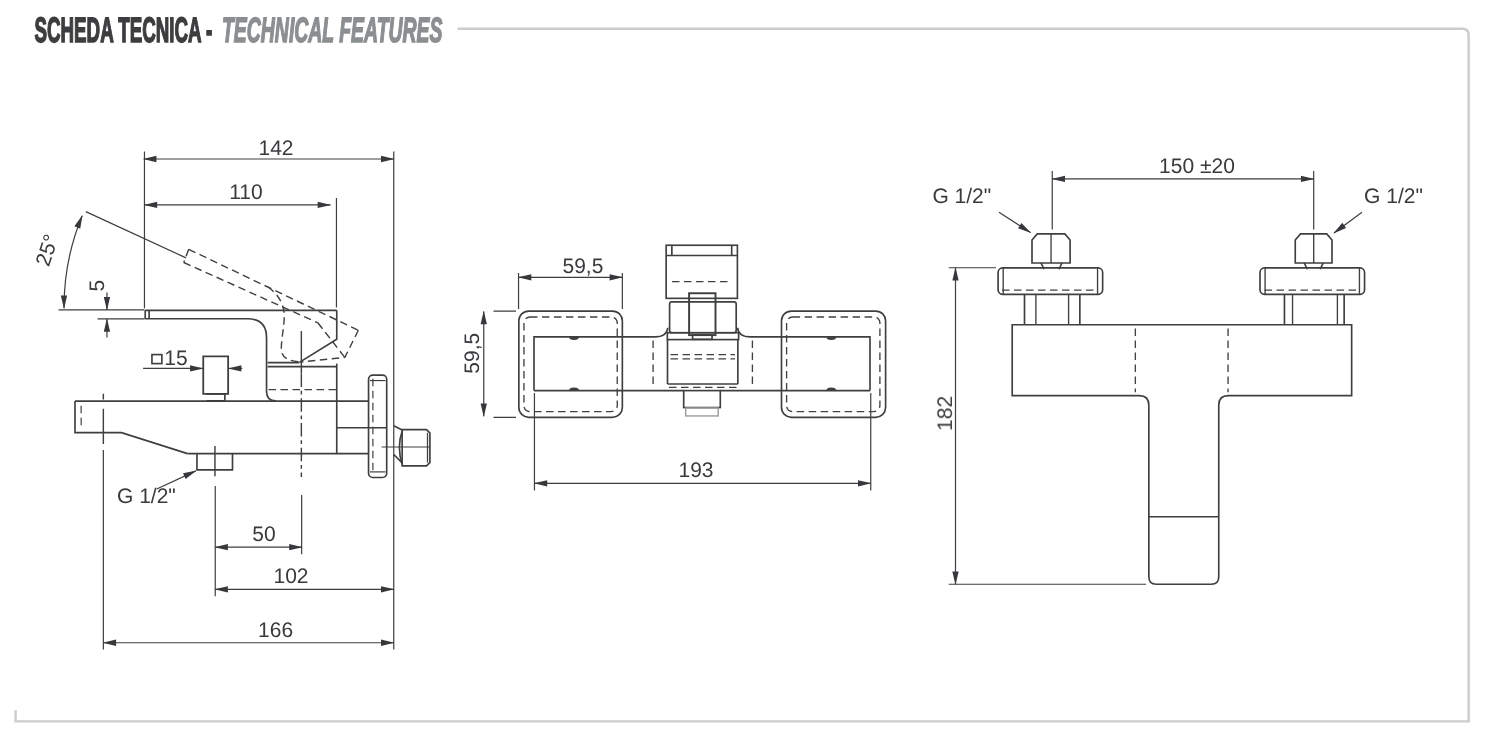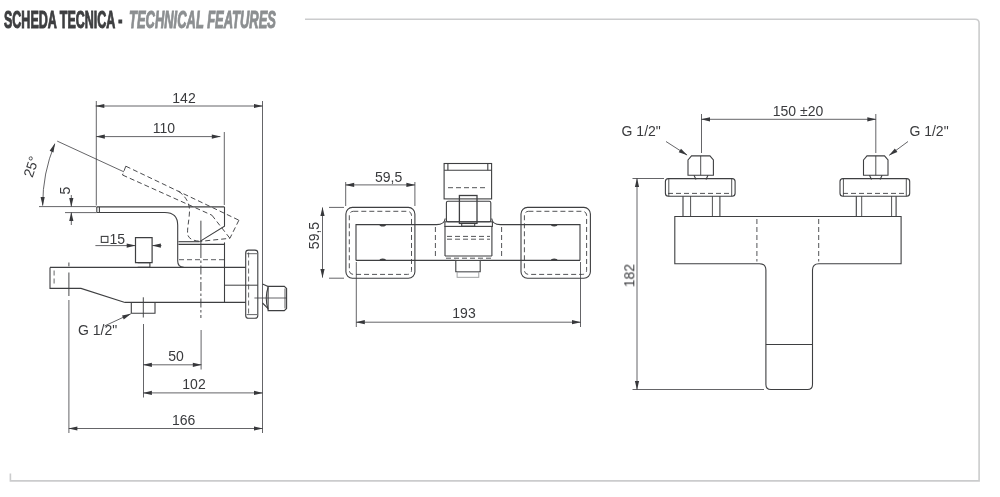--- a/index.html
+++ b/index.html
@@ -1,18 +1,18 @@
 <!DOCTYPE html>
 <html><head>
 <meta charset="utf-8">
 <style>
   html,body{margin:0;padding:0;background:#fff;}
   body{width:1000px;height:497px;position:relative;overflow:hidden;
        font-family:"Liberation Sans",sans-serif;}
-  #hdr{position:absolute;left:4px;top:7px;white-space:nowrap;filter:opacity(0.999);}
+  #hdr{position:absolute;left:23px;top:7px;white-space:nowrap;filter:opacity(0.999);}
   #hdr .a{display:inline-block;font-weight:bold;font-size:23.5px;color:rgba(59,60,62,0.99);-webkit-text-stroke:1.05px rgba(59,60,62,0.99);
       transform:scaleX(0.532);transform-origin:0 50%;letter-spacing:0px;}
   #hdr .b{display:inline-block;font-weight:bold;font-style:italic;font-size:23.5px;-webkit-text-stroke:1.0px rgba(139,142,144,0.99);
       color:rgba(139,142,144,0.99);transform:scaleX(0.551);transform-origin:0 50%;position:absolute;left:125px;top:0;}
   svg text{font-family:"Liberation Sans",sans-serif;fill:rgba(55,56,59,0.99);}
 </style>
 </head>
 <body>
 <div id="hdr"><span class="a">SCHEDA TECNICA -</span><span class="b">TECHNICAL FEATURES</span></div>
 <svg width="1000" height="497" viewBox="0 0 1000 497" style="position:absolute;left:0;top:0;opacity:0.999">

